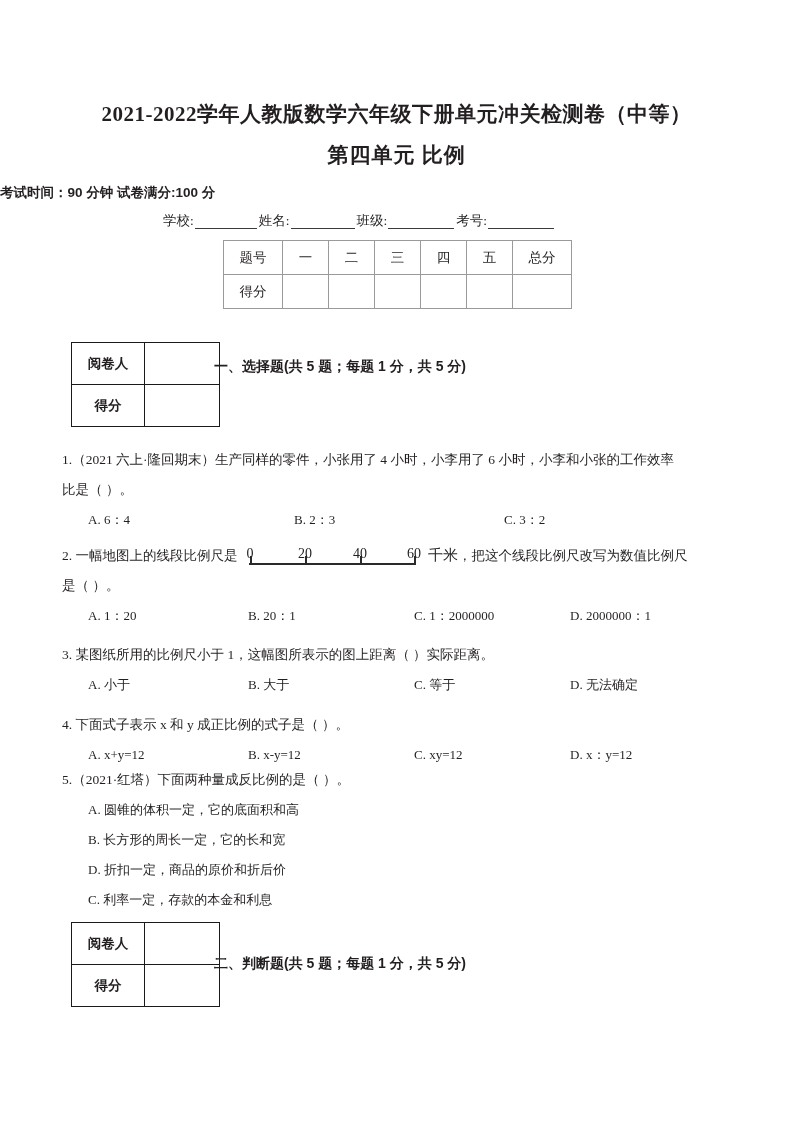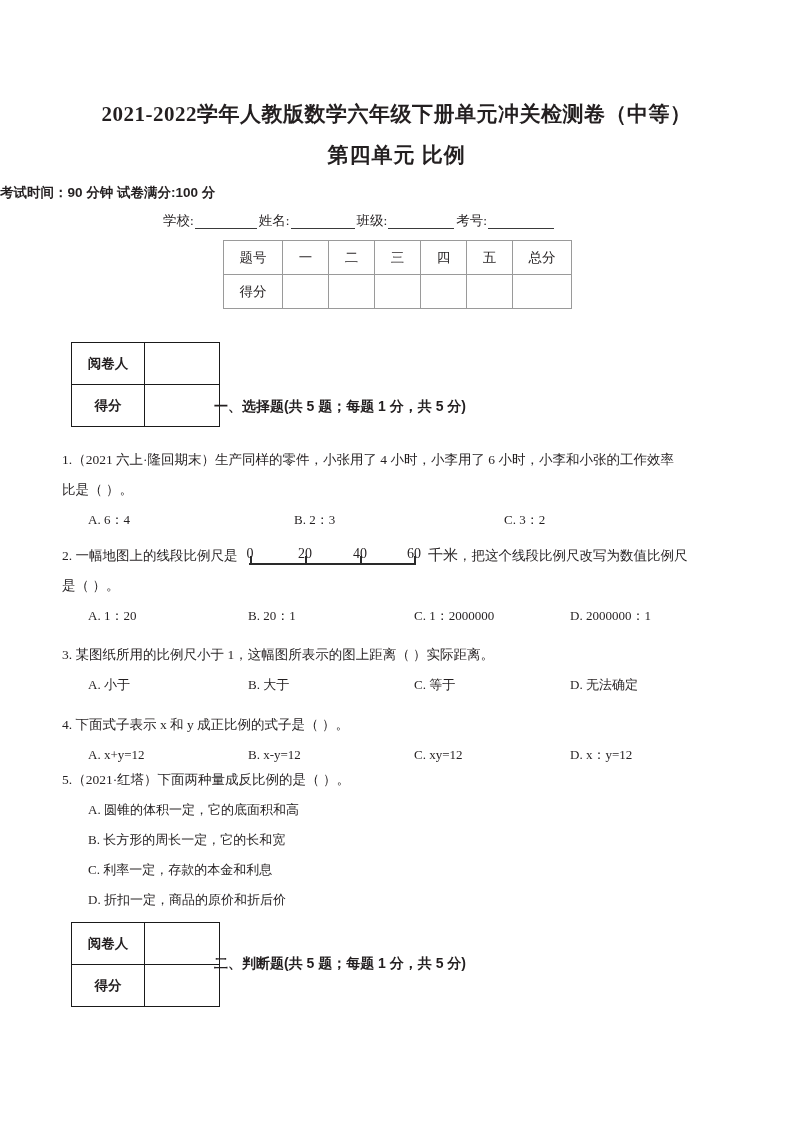--- a/index.html
+++ b/index.html
@@ -118,21 +118,21 @@
   #grader-box-2 { left: 71px; top: 922px; }
 
   
   .section-heading {
     position: absolute;
     font-size: 14px;
     font-weight: bold;
     font-family: "Liberation Sans", "DejaVu Sans", sans-serif;
     white-space: nowrap;
   }
-  #section-heading-1 { left: 214px; top: 398px; }
+  #section-heading-1 { left: 214px; top: 358px; }
   #section-heading-2 { left: 214px; top: 955px; }
 
   
   .question {
     position: absolute;
     left: 62px;
     width: 670px;
     font-size: 13.5px;
     line-height: 30px;
   }
@@ -326,22 +326,22 @@
       <span class="opt o4-b">B. x-y=12</span>
       <span class="opt o4-c">C. xy=12</span>
       <span class="opt o4-d">D. x：y=12</span>
     </div>
   </div>
 
   <div class="question" id="question-5">
     <span class="q-stem">5.（2021·红塔）下面两种量成反比例的是（      ）。</span>
     <span class="opt-stack">A. 圆锥的体积一定，它的底面积和高</span>
     <span class="opt-stack">B. 长方形的周长一定，它的长和宽</span>
+    <span class="opt-stack">D. 折扣一定，商品的原价和折后价</span>
     <span class="opt-stack">C. 利率一定，存款的本金和利息</span>
-    <span class="opt-stack">D. 折扣一定，商品的原价和折后价</span>
   </div>
 
   <table class="grader-box" id="grader-box-2">
     <tbody>
         <tr>
       <td>阅卷人</td>
       <td class="blank-cell"></td>
     </tr>
     <tr>
       <td>得分</td>

